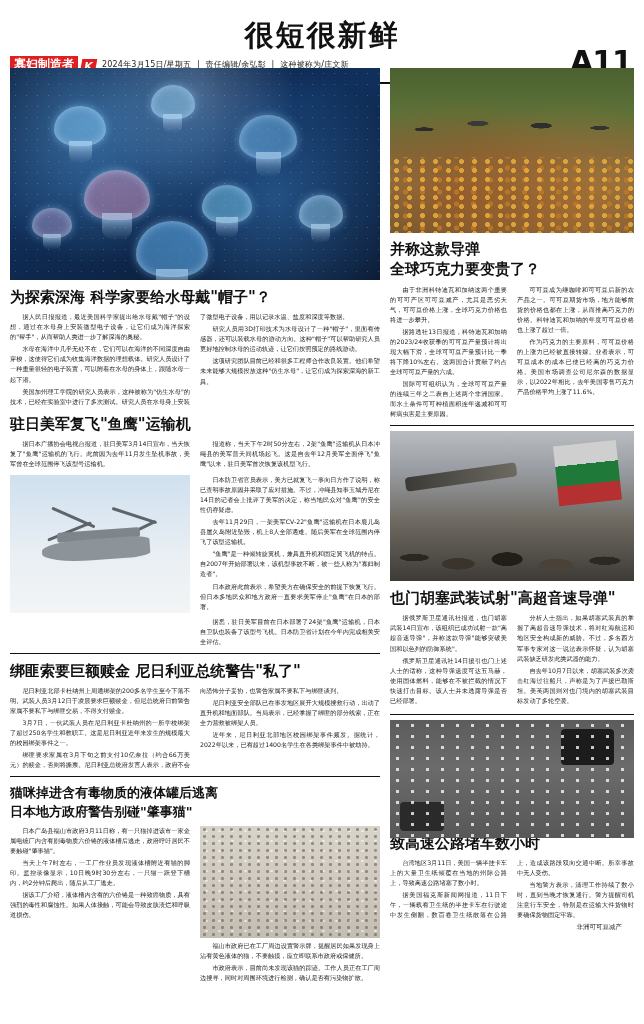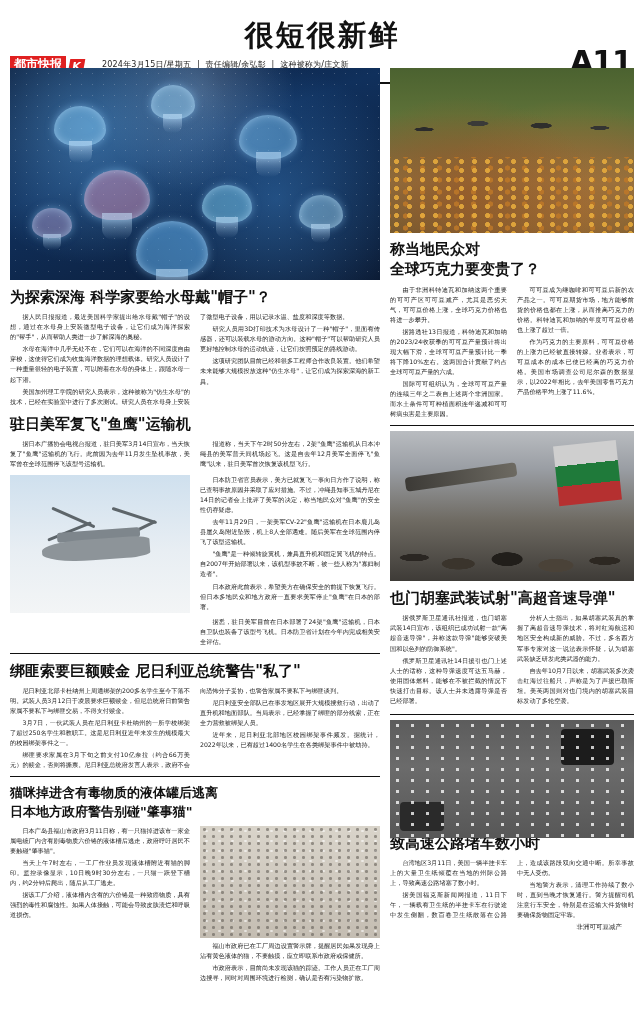--- a/index.html
+++ b/index.html
@@ -160,21 +160,21 @@
 </head>
 <body>
 
 <div class="page">
 
   <div class="masthead">
     <div class="mast-title">很短很新鲜</div>
     <div class="mast-bar">
       <div class="mast-logo">
         <div class="logo-box">
-          <span>都市快报</span>
+          <span>寡妇制造者</span>
           <span class="py">DUSHIKUAIBAO</span>
         </div>
         <div class="logo-k">K</div>
       </div>
       <div class="mast-meta">
         <span>2024年3月15日/星期五</span>
         <span>|</span>
         <span>责任编辑/余弘彰</span>
         <span>|</span>
         <span>这种被称为/庄文新</span>
@@ -273,21 +273,21 @@
       </div>
 
     </div>
 
     <div class="col-right">
 
       <div class="photo cocoa">
         <div class="cocoa-people"></div>
       </div>
 
-      <div class="headline" style="margin-top:6px;">称当地民众对</div>
+      <div class="headline" style="margin-top:6px;">并称这款导弹</div>
       <div class="headline" style="margin-top:-5px;">全球巧克力要变贵了？</div>
       <div class="body2">
         <p>由于非洲科特迪瓦和加纳这两个重要的可可产区可可豆减产，尤其是恶劣天气，可可豆价格上涨，全球巧克力价格也将进一步攀升。</p>
         <p>据路透社13日报道，科特迪瓦和加纳的2023/24收获季的可可豆产量预计将出现大幅下滑，全球可可豆产量预计比一季将下降10%左右。这两国合计贡献了约占全球可可豆产量的六成。</p>
         <p>国际可可组织认为，全球可可豆产量的连续三年之二表自上述两个非洲国家。而水土条件可可种植面积连年递减和可可树病虫害是主要原因。</p>
         <p>可可豆成为继咖啡和可可豆后新的农产品之一。可可豆期货市场，地方能够前货的价格也都在上涨，从而推高巧克力的价格。科特迪瓦和加纳的年度可可豆价格也上涨了超过一倍。</p>
         <p>作为巧克力的主要原料，可可豆价格的上涨力已经被直接转嫁。业者表示，可可豆成本的成本已使已经高的巧克力价格。美国市场调查公司尼尔森的数据显示，以2022年相比，去年美国零售巧克力产品价格平均上涨了11.6%。</p>
       </div>
 
       <div class="rule"></div>

